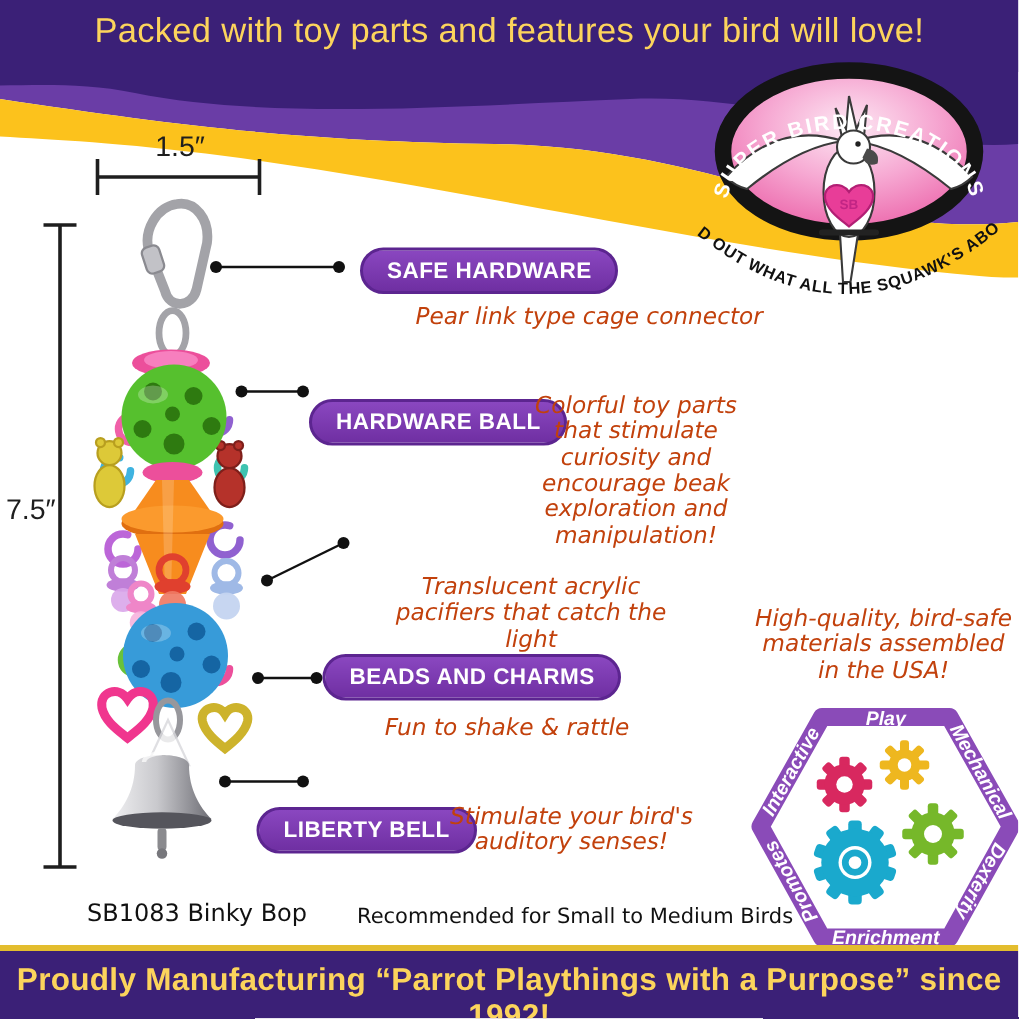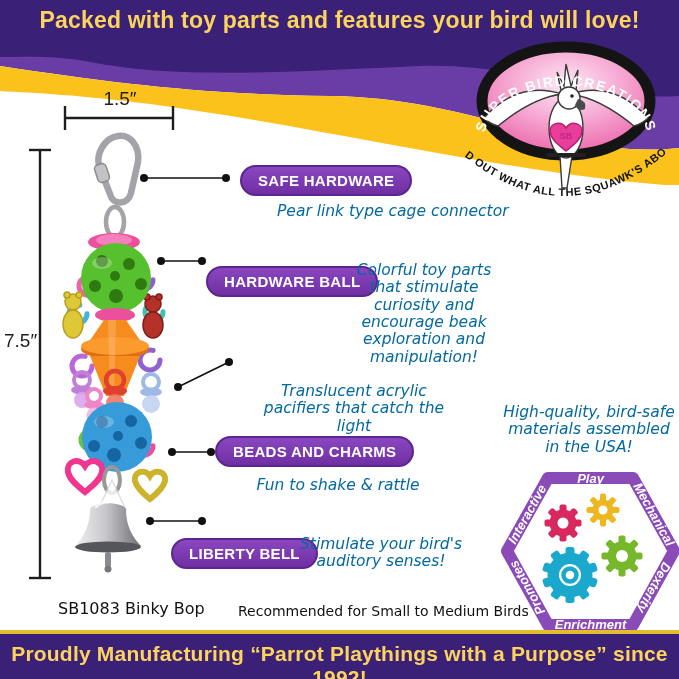--- a/index.html
+++ b/index.html
@@ -2,42 +2,42 @@
 <html><head>
 <meta charset="utf-8">
 <style>
   html,body{margin:0;padding:0;background:#fff;}
   #stage{position:relative;width:679px;height:679px;overflow:hidden;background:#fff;
          font-family:"Liberation Sans",sans-serif;}
   .abs{position:absolute;}
   
   #top-banner{left:0;top:0;width:679px;height:48px;background:#3b2077;z-index:1;}
   #headline{left:0;top:7px;width:679px;text-align:center;color:#fcd45c;
-            font-size:23px;font-weight:bold;letter-spacing:.2px;z-index:6;}
+            font-size:23px;font-weight:normal;letter-spacing:.2px;z-index:6;}
   
   #waves{left:0;top:0;z-index:2;}
   #logo-svg{left:450px;top:36px;z-index:5;}
   
   .dim-label{color:#1e1e1e;font-size:19px;z-index:7;}
   #dim-w{left:92px;top:88px;width:56px;text-align:center;}
   #dim-h{left:4px;top:330px;width:40px;text-align:left;}
   
   #connectors{left:0;top:0;z-index:6;pointer-events:none;}
   #toy-svg{left:52px;top:128px;z-index:4;}
   
   .pill{background:linear-gradient(#8a47c0,#6f2fa2);border:2px solid #5c2590;
         color:#fff;font-weight:bold;font-size:15px;letter-spacing:.3px;
         padding:5px 16px;border-radius:18px;white-space:nowrap;z-index:8;}
   #pill-0{left:240px;top:165px;}
   #pill-1{left:206px;top:266px;}
   #pill-2{left:235px;top:342px;}
   #pill-3{left:215px;top:436px;text-align:right;}
   #pill-4{left:171px;top:538px;}
   
-  .script-note{font-family:"DejaVu Sans",sans-serif;font-style:italic;color:#0369a1;
+  .script-note{font-family:"DejaVu Sans",sans-serif;font-style:italic;color:#c2410c;
                font-size:15.5px;line-height:1.12;text-align:center;z-index:8;}
   #note-0{left:277px;top:203px;width:220px;white-space:nowrap;}
   #note-1{left:340px;top:262px;width:168px;}
   #note-2{left:248px;top:383px;width:212px;}
   #note-3{left:252px;top:477px;width:172px;white-space:nowrap;}
   #note-4{left:300px;top:536px;width:162px;}
   #quality-note{left:503px;top:404px;width:172px;z-index:8;}
   
   #hex-svg{left:500px;top:466px;z-index:7;}
   

